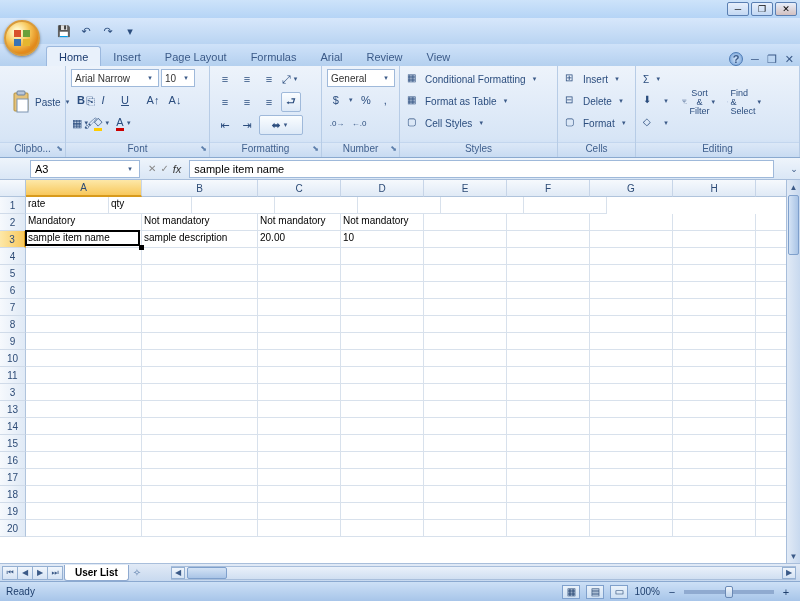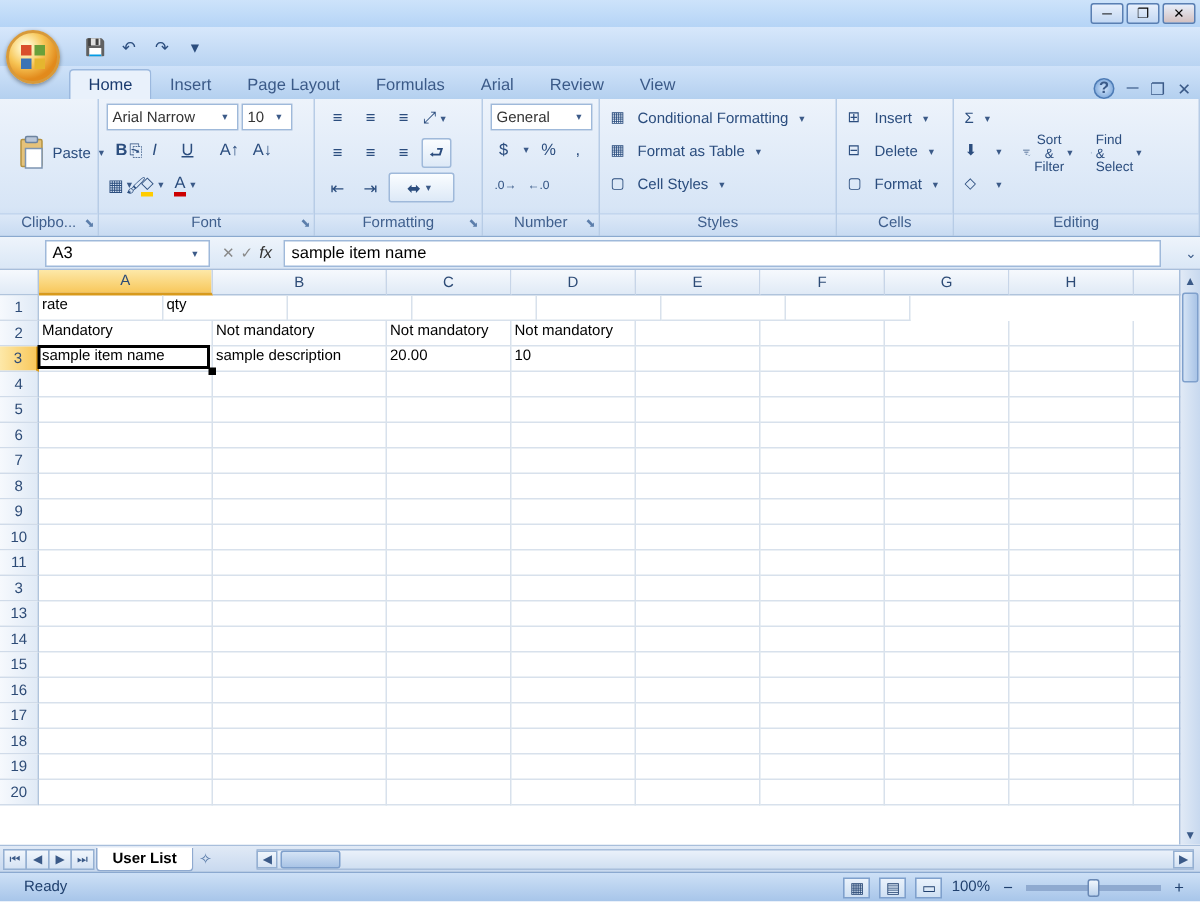--- a/index.html
+++ b/index.html
@@ -67,21 +67,21 @@
 
 .tabsrow { height: 18px; background: linear-gradient(#e1eaf6,#c8d9ef); display: flex; align-items: center; border-top: 1px solid #a8bedb; font-size: 10px; }
 .nav-btns { display: flex; margin-left: 2px; }
 .nav-btns span { width: 16px; height: 14px; border: 1px solid #95b0d2; background: linear-gradient(#f1f6fc,#d5e3f4); margin-right: -1px; display: flex; align-items: center; justify-content: center; font-size: 8px; color: #3b5a88; cursor: pointer; }
 .sheet-tab { padding: 2px 10px; background: #fff; border: 1px solid #8faad0; border-top: none; border-radius: 0 0 3px 3px; margin-left: 2px; font-weight: bold; color: #000; cursor: pointer; }
 .hscroll { flex: 1; margin: 0 4px 0 30px; height: 14px; background: linear-gradient(#eaf1fa,#d0dff1); border: 1px solid #a8bedb; position: relative; }
 .hscroll .arr { position: absolute; top: 0; bottom: 0; width: 14px; display: flex; align-items: center; justify-content: center; font-size: 8px; color: #3b5a88; cursor: pointer; background: linear-gradient(#f1f6fc,#d5e3f4); border: 1px solid #95b0d2; }
 .hscroll .thumb { position: absolute; left: 15px; top: 0; bottom: 0; width: 40px; background: linear-gradient(#d4e3f5,#a9c4e6); border: 1px solid #7fa0cc; border-radius: 2px; cursor: pointer; }
 
 .status { height: 20px; background: linear-gradient(#cde0f6,#a7c5e9); display: flex; align-items: center; font-size: 10px; color: #20406e; border-top: 1px solid #8ba9d0; }
-.status .ready { margin-left: 16px; }
+.status .ready { margin-left: 6px; }
 .status-right { margin-left: auto; display: flex; align-items: center; gap: 6px; padding-right: 8px; }
 .view-btn { width: 18px; height: 14px; border: 1px solid #7fa0cc; background: linear-gradient(#eaf2fb,#cfe0f3); cursor: pointer; display: flex; align-items: center; justify-content: center; }
 .zoom-slider { width: 90px; height: 4px; background: #8faad0; position: relative; }
 .zoom-slider .tick { position: absolute; left: 50%; top: -3px; width: 1px; height: 10px; background: #6a89b5; }
 .zoom-slider .knob { position: absolute; left: 50%; top: -4px; width: 8px; height: 12px; margin-left: -4px; background: linear-gradient(#f1f6fc,#bcd2ec); border: 1px solid #6a89b5; border-radius: 2px; cursor: pointer; }
 .zoom-pm { width: 12px; text-align: center; cursor: pointer; font-size: 11px; }
 </style>
 </head>
 <body>
 

